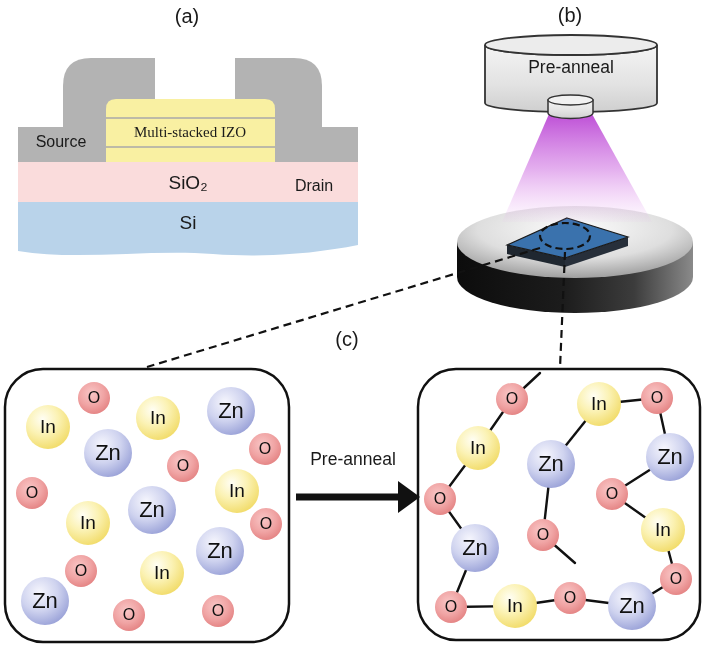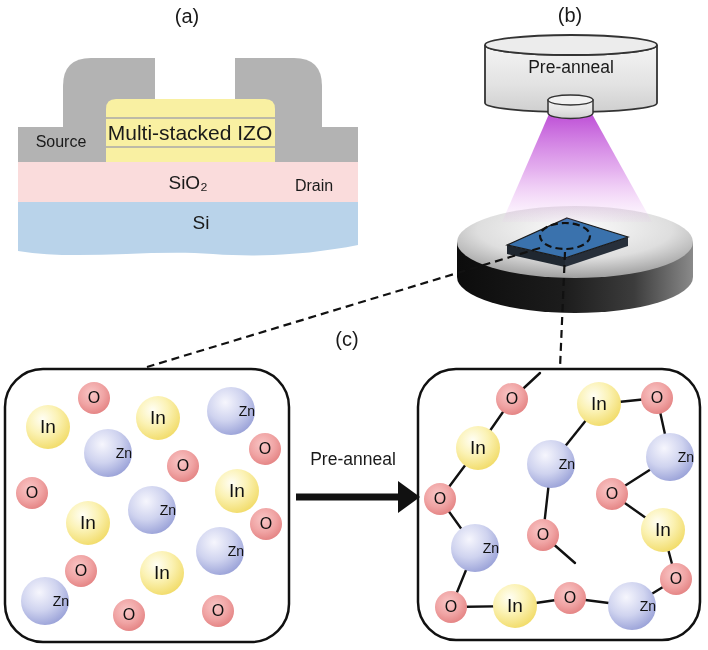--- a/index.html
+++ b/index.html
@@ -12,31 +12,31 @@
     font-family:"Liberation Sans", sans-serif; color:#1a1a1a; overflow:hidden;
   }
   #bg{position:absolute; left:0; top:0; z-index:0;}
   .lbl{
     position:absolute; transform:translate(-50%,-50%); white-space:nowrap;
     z-index:3; color:#1a1a1a; line-height:1;
   }
   .panel-letter{font-size:20px;}
   .layer-lbl{font-size:19px;}
   .metal-lbl{font-size:16px;}
-  .izo-lbl{font-size:21px;}
+  .izo-lbl{font-size:15px;font-family:Liberation Serif, serif;}
   .process-lbl{font-size:17.5px;text-align:right;}
   #atoms{position:absolute; left:0; top:0; width:708px; height:650px; z-index:2;}
   .atom{
     position:absolute; border-radius:50%; transform:translate(-50%,-50%);
     display:flex; align-items:center; justify-content:center; color:#111;
   }
   .atom-in{ width:44px; height:44px; font-size:19px;
     background:radial-gradient(circle at 38% 32%, #fffef4 0%, #fbf2b4 38%, #f2dd6e 75%, #ecd34e 100%);}
-  .atom-zn{ width:48px; height:48px; font-size:14px;
-    background:radial-gradient(circle at 38% 32%, #f6f6fd 0%, #cfd3ef 42%, #9aa2d8 78%, #868ec9 100%);justify-content:flex-end;}
+  .atom-zn{ width:48px; height:48px; font-size:22px;
+    background:radial-gradient(circle at 38% 32%, #f6f6fd 0%, #cfd3ef 42%, #9aa2d8 78%, #868ec9 100%);}
   .atom-o{ width:32px; height:32px; font-size:16px;
     background:radial-gradient(circle at 42% 36%, #f9c6c6 0%, #f0a4a4 45%, #e27e7e 82%, #da6e6e 100%);}
 </style>
 </head>
 <body>
 
 <div id="figure">
 
   <svg id="bg" width="708" height="650" viewBox="0 0 708 650">
     <defs>
@@ -231,18 +231,18 @@
     </div>
 
   <div class="lbl panel-letter" style="left:187px; top:16px;">(a)</div>
   <div class="lbl panel-letter" style="left:570px; top:15px;">(b)</div>
   <div class="lbl panel-letter" style="left:347px; top:339px;">(c)</div>
 
   <div class="lbl metal-lbl" style="left:61px; top:142px;">Source</div>
   <div class="lbl metal-lbl" style="left:314px; top:142px;margin-top:44px;">Drain</div>
   <div class="lbl izo-lbl" style="left:190px; top:132px;">Multi-stacked IZO</div>
   <div class="lbl layer-lbl" style="left:188px; top:182px;">SiO₂</div>
-  <div class="lbl layer-lbl" style="left:201px; top:222px;">Si</div>
+  <div class="lbl layer-lbl" style="left:188px; top:222px;">Si</div>
 
   <div class="lbl process-lbl" style="left:571px; top:68px;">Pre-anneal</div>
   <div class="lbl process-lbl" style="left:353px; top:460px;">Pre-anneal</div>
 
 </div>
 
 </body></html>

